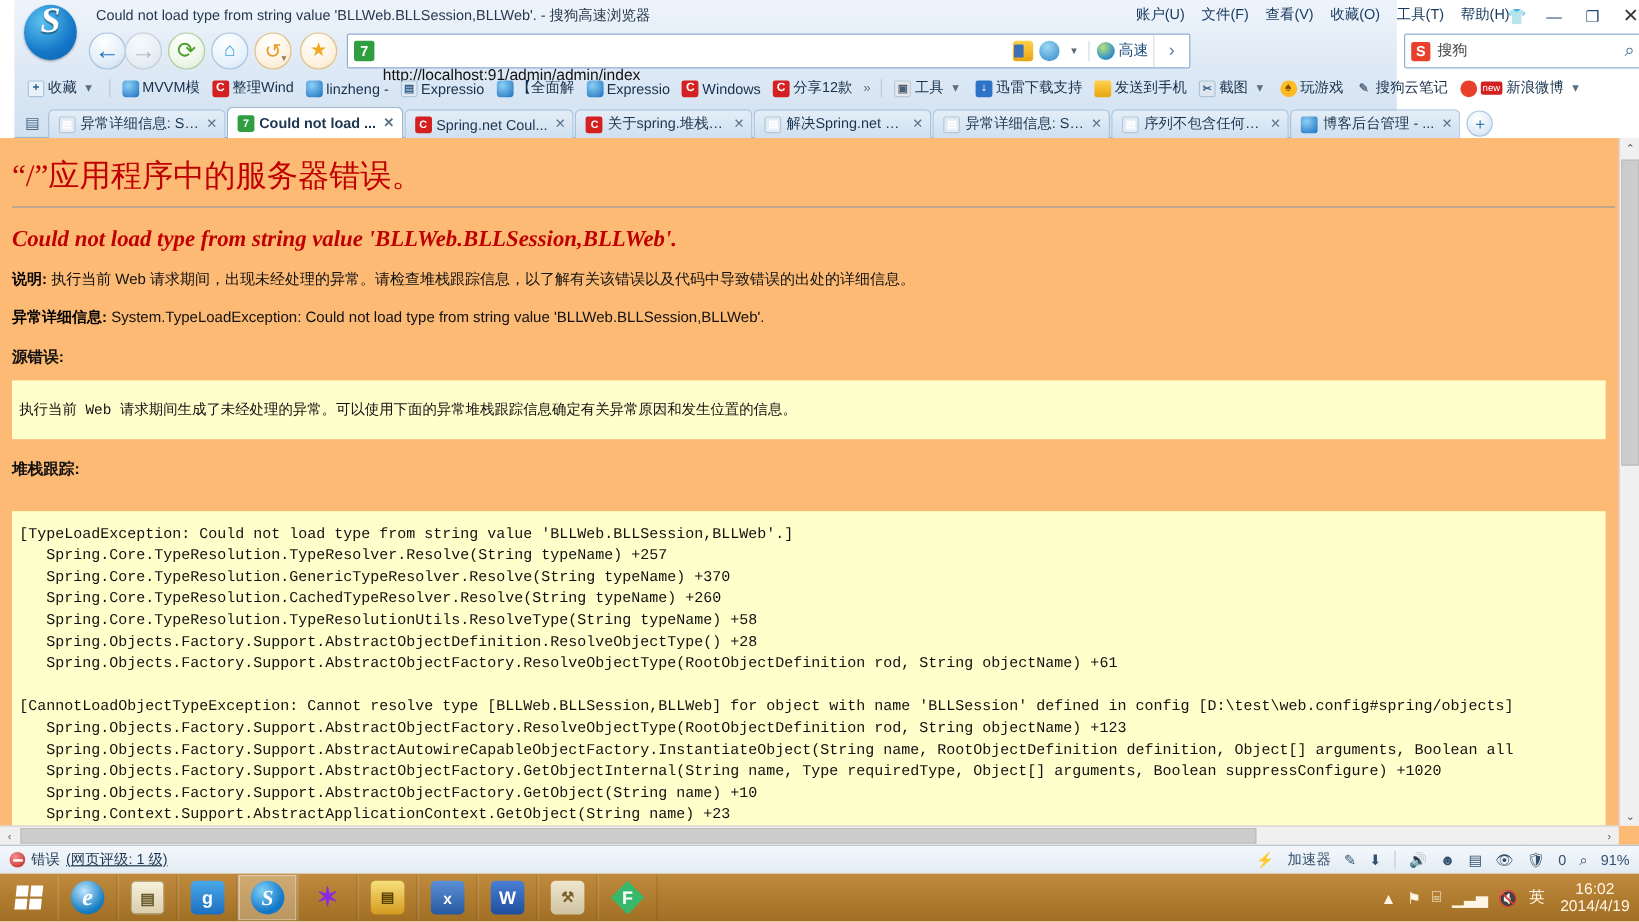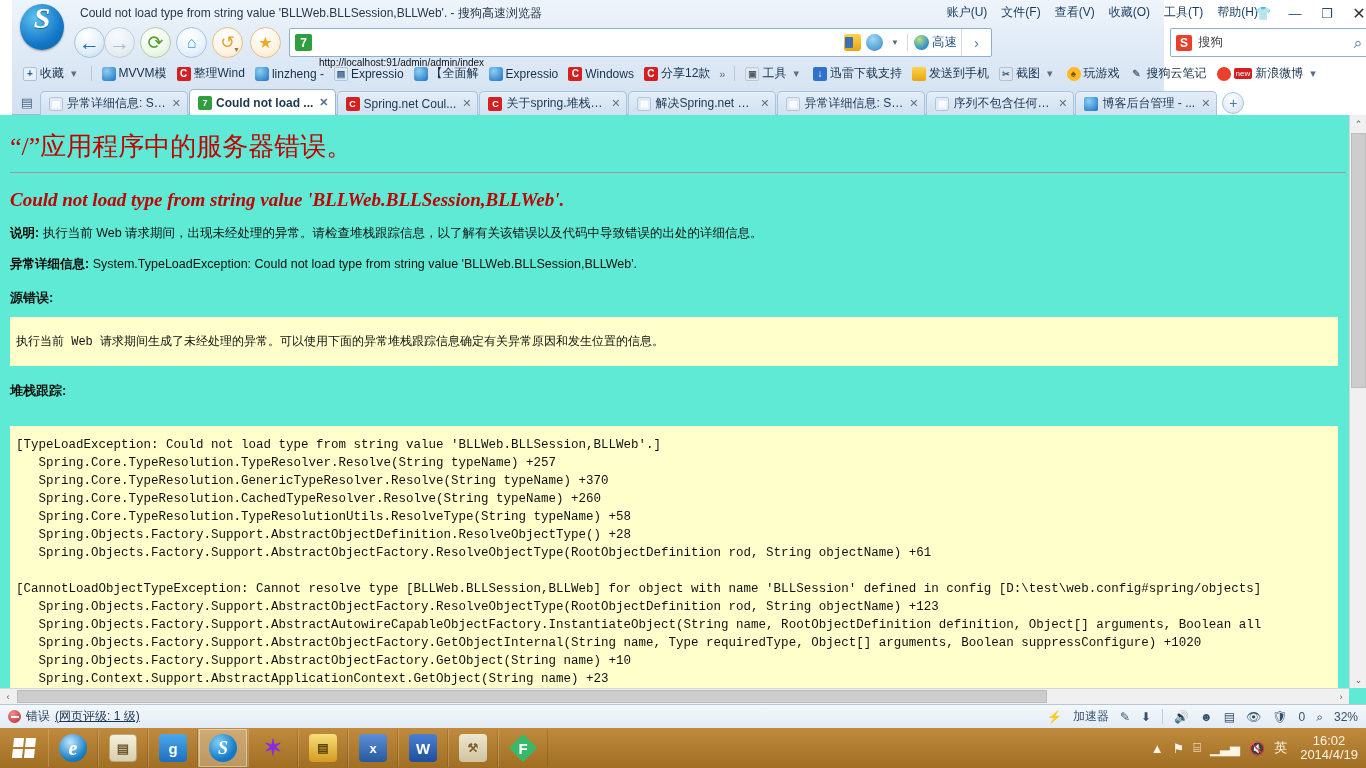--- a/index.html
+++ b/index.html
@@ -74,21 +74,21 @@
     position:absolute; left:277px; top:2px; width:703px; height:29px;
     background:#fff; border:1px solid #8fafd0; border-radius:2px;
     display:flex; align-items:center;
   }
   .addr-badge {
     width:17px; height:17px; margin-left:5px; background:#2e9e3e; color:#fff;
     font-size:12px; font-weight:bold; display:flex; align-items:center; justify-content:center;
     border-radius:2px;
   }
   .addr-url {
-    flex:1; margin-left:7px; font-size:10px; color:#111; white-space:nowrap; overflow:hidden;margin-top:40px;
+    flex:1; margin-left:7px; font-size:13px; color:#111; white-space:nowrap; overflow:hidden;margin-top:40px;
   }
   .addr-icons { display:flex; align-items:center; gap:5px; padding-right:4px; }
   .mini { width:17px; height:17px; border-radius:3px; display:inline-block; }
   .mini.sendphone { background:linear-gradient(#ffd24d,#e8a50f); position:relative; }
   .mini.sendphone::after{content:"";position:absolute;left:1px;top:3px;width:8px;height:11px;background:#3d6fb4;border-radius:1px;}
   .mini.shield { background:radial-gradient(circle at 40% 30%, #9fd8f5, #2d87c8); border-radius:50%; }
   .dd-caret { font-size:8px; color:#5b6b7a; padding:0 3px; }
   .speed {
     display:flex; align-items:center; gap:3px; border-left:1px solid #cfdbe6;
     padding-left:6px; font-size:12.5px; color:#1d4e7e;
@@ -168,21 +168,21 @@
   .newtab {
     width:22px;height:22px;border-radius:50%;margin-left:4px;margin-bottom:1px;
     background:radial-gradient(circle at 40% 30%,#fff,#e2edf7 60%,#cadcec);
     border:1px solid #a9c4dc;display:flex;align-items:center;justify-content:center;
     color:#3b7cb0;font-size:14px;
   }
 
   
   .viewport {
     position:absolute; left:0; top:115px; width:1366px; height:589px;
-    background:#5eead4; overflow:hidden;
+    background:#fdba74; overflow:hidden;
   }
   .page {
     position:absolute; left:0; top:0; width:1348px; height:573px;
     padding:0 10px; overflow:hidden;
     font-family:"Liberation Serif", serif;
   }
   .err-h1 {
     margin:14px 0 0 0; font-size:26px; color:#c00000; font-weight:normal;
     font-family:"Liberation Serif", serif;
   }
@@ -513,21 +513,21 @@
       <span>✎</span>
       <span>⬇</span>
       <span class="sb-sep"></span>
       <span>🔊</span>
       <span>☻</span>
       <span>▤</span>
       <span>👁</span>
       <span>🛡</span>
       <span>0</span>
       <span>⌕</span>
-      <span>32%</span>
+      <span>91%</span>
     </div>
   </div>
 
   <div class="taskbar">
     <div class="start">
       <span class="win-logo">
           <i></i>
           <i></i>
           <i></i>
           <i></i>

